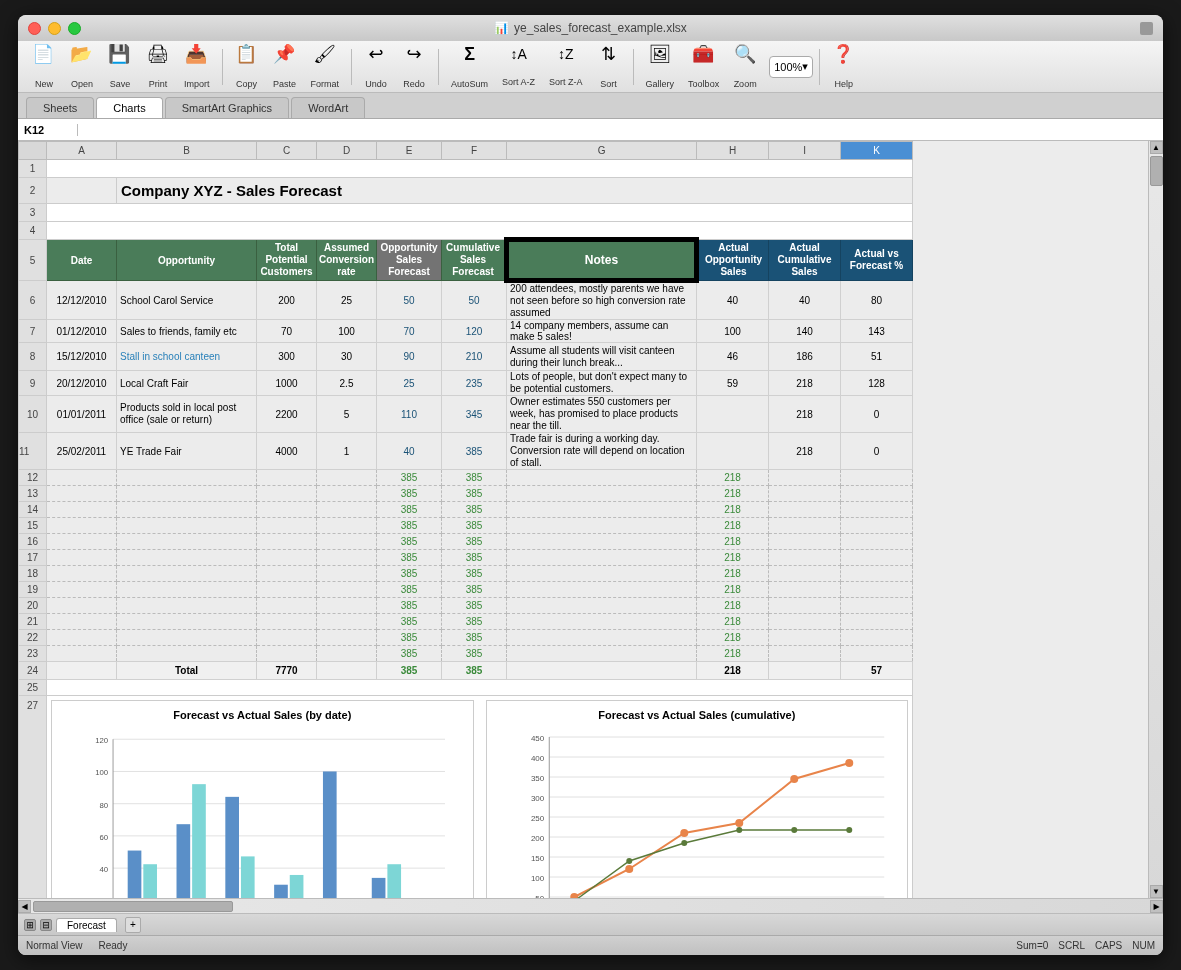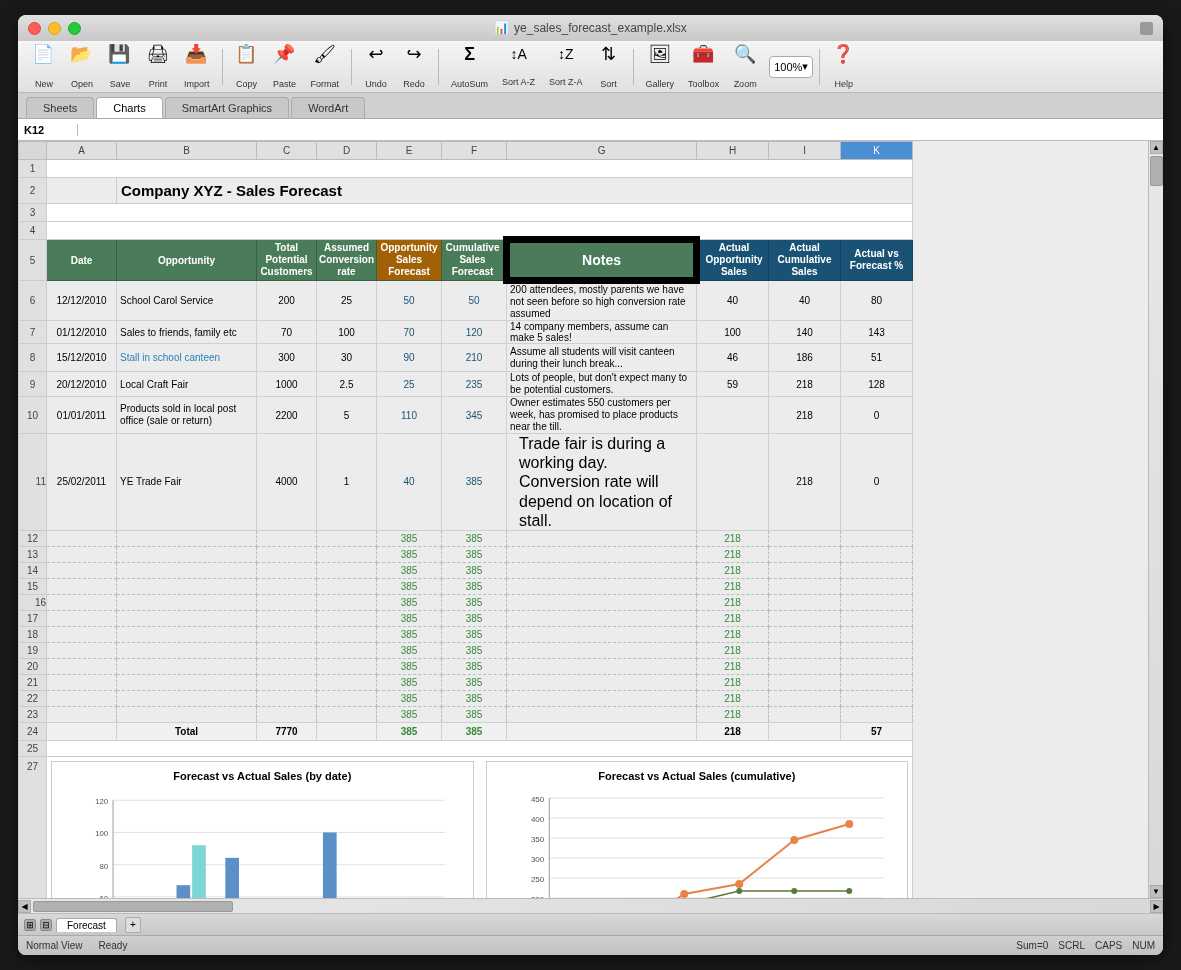--- a/index.html
+++ b/index.html
@@ -301,23 +301,23 @@
               <td style="border:1px solid #ccc; background:#e0e0e0; text-align:center; font-size:10px; color:#444;">4</td>
               <td colspan="10" style="border:1px solid #ccc; background:white;"></td>
             </tr>
 
             <tr style="height:38px;">
               <td style="border:1px solid #ccc; background:#e0e0e0; text-align:center; font-size:10px; color:#444;">5</td>
               <td style="background:#4a7c59; color:white; font-weight:bold; text-align:center; font-size:10px; border:1px solid #3a6040; padding:2px;">Date</td>
               <td style="background:#4a7c59; color:white; font-weight:bold; text-align:center; font-size:10px; border:1px solid #3a6040; padding:2px;">Opportunity</td>
               <td style="background:#4a7c59; color:white; font-weight:bold; text-align:center; font-size:10px; border:1px solid #3a6040; padding:2px; white-space:normal; line-height:1.2;">Total Potential Customers</td>
               <td style="background:#4a7c59; color:white; font-weight:bold; text-align:center; font-size:10px; border:1px solid #3a6040; padding:2px; white-space:normal; line-height:1.2;">Assumed Conversion rate</td>
-              <td style="background:#a16207; color:white; font-weight:bold; text-align:center; font-size:10px; border:1px solid #3a6040; padding:2px; white-space:normal; line-height:1.2;">Opportunity Sales Forecast</td>
+              <td style="background:#737373; color:white; font-weight:bold; text-align:center; font-size:10px; border:1px solid #3a6040; padding:2px; white-space:normal; line-height:1.2;">Opportunity Sales Forecast</td>
               <td style="background:#4a7c59; color:white; font-weight:bold; text-align:center; font-size:10px; border:1px solid #3a6040; padding:2px; white-space:normal; line-height:1.2;">Cumulative Sales Forecast</td>
-              <td style="background:#4a7c59; color:white; font-weight:bold; text-align:center; font-size:14px; border:7px solid #000000; padding:2px;">Notes</td>
+              <td style="background:#4a7c59; color:white; font-weight:bold; text-align:center; font-size:12px; border:5px solid #000000; padding:2px;">Notes</td>
               <td style="background:#1a5276; color:white; font-weight:bold; text-align:center; font-size:10px; border:1px solid #154360; padding:2px; white-space:normal; line-height:1.2;">Actual Opportunity Sales</td>
               <td style="background:#1a5276; color:white; font-weight:bold; text-align:center; font-size:10px; border:1px solid #154360; padding:2px; white-space:normal; line-height:1.2;">Actual Cumulative Sales</td>
               <td style="background:#1a5276; color:white; font-weight:bold; text-align:center; font-size:10px; border:1px solid #154360; padding:2px; white-space:normal; line-height:1.2;">Actual vs Forecast %</td>
             </tr>
 
             <tr style="height:28px;">
               <td style="border:1px solid #ccc; background:#e0e0e0; text-align:center; font-size:10px; color:#444;">6</td>
               <td style="border:1px solid #d0d0d0; padding:0 3px; text-align:center; font-size:10px;">12/12/2010</td>
               <td style="border:1px solid #d0d0d0; padding:0 3px; font-size:10px;">School Carol Service</td>
               <td style="border:1px solid #d0d0d0; padding:0 3px; text-align:center; font-size:10px;">200</td>
@@ -380,28 +380,28 @@
               <td style="border:1px solid #d0d0d0; padding:0 3px; text-align:center; font-size:10px;">5</td>
               <td style="border:1px solid #d0d0d0; padding:0 3px; text-align:center; color:#1a5276; font-size:10px;">110</td>
               <td style="border:1px solid #d0d0d0; padding:0 3px; text-align:center; color:#1a5276; font-size:10px;">345</td>
               <td style="border:1px solid #d0d0d0; padding:0 3px; font-size:10px; white-space:normal; line-height:1.2;">Owner estimates 550 customers per week, has promised to place products near the till.</td>
               <td style="border:1px solid #d0d0d0; padding:0 3px; text-align:center; font-size:10px;"></td>
               <td style="border:1px solid #d0d0d0; padding:0 3px; text-align:center; font-size:10px;">218</td>
               <td style="border:1px solid #d0d0d0; padding:0 3px; text-align:center; font-size:10px;">0</td>
             </tr>
 
             <tr style="height:28px;">
-              <td style="border:1px solid #ccc; background:#e0e0e0; text-align:right; font-size:10px; color:#444;">11</td>
+              <td style="border:1px solid #ccc; background:#e0e0e0; text-align:left; font-size:10px; color:#444;">11</td>
               <td style="border:1px solid #d0d0d0; padding:0 3px; text-align:center; font-size:10px;">25/02/2011</td>
               <td style="border:1px solid #d0d0d0; padding:0 3px; font-size:10px;">YE Trade Fair</td>
               <td style="border:1px solid #d0d0d0; padding:0 3px; text-align:center; font-size:10px;">4000</td>
               <td style="border:1px solid #d0d0d0; padding:0 3px; text-align:center; font-size:10px;">1</td>
               <td style="border:1px solid #d0d0d0; padding:0 3px; text-align:center; color:#1a5276; font-size:10px;">40</td>
               <td style="border:1px solid #d0d0d0; padding:0 3px; text-align:center; color:#1a5276; font-size:10px;">385</td>
-              <td style="border:1px solid #d0d0d0; padding:0 12px; font-size:16px; white-space:normal; line-height:1.2;">Trade fair is during a working day. Conversion rate will depend on location of stall.</td>
+              <td style="border:1px solid #d0d0d0; padding:0 3px; font-size:10px; white-space:normal; line-height:1.2;">Trade fair is during a working day. Conversion rate will depend on location of stall.</td>
               <td style="border:1px solid #d0d0d0; padding:0 3px; text-align:center; font-size:10px;"></td>
               <td style="border:1px solid #d0d0d0; padding:0 3px; text-align:center; font-size:10px;">218</td>
               <td style="border:1px solid #d0d0d0; padding:0 3px; text-align:center; font-size:10px;">0</td>
             </tr>
 
             <tr style="height:16px;">
               <td style="border:1px solid #ccc; background:#e0e0e0; text-align:center; font-size:10px; color:#444;">12</td>
               <td style="border:1px dashed #bbb;"></td>
                 <td style="border:1px dashed #bbb;"></td>
                 <td style="border:1px dashed #bbb;"></td>
@@ -446,21 +446,21 @@
                 <td style="border:1px dashed #bbb;"></td>
                 <td style="border:1px dashed #bbb;"></td>
               <td style="border:1px dashed #bbb; text-align:center; font-size:10px; color:#3a8a3a;">385</td>
               <td style="border:1px dashed #bbb; text-align:center; font-size:10px; color:#3a8a3a;">385</td>
               <td style="border:1px dashed #bbb;"></td>
               <td style="border:1px dashed #bbb; text-align:center; font-size:10px; color:#3a8a3a;">218</td>
               <td style="border:1px dashed #bbb;"></td>
                 <td style="border:1px dashed #bbb;"></td>
             </tr>
             <tr style="height:16px;">
-              <td style="border:1px solid #ccc; background:#e0e0e0; text-align:right; font-size:10px; color:#444;margin-left:36px;">16</td>
+              <td style="border:1px solid #ccc; background:#e0e0e0; text-align:center; font-size:10px; color:#444;margin-left:36px;">16</td>
               <td style="border:1px dashed #bbb;"></td>
                 <td style="border:1px dashed #bbb;"></td>
                 <td style="border:1px dashed #bbb;"></td>
                 <td style="border:1px dashed #bbb;"></td>
               <td style="border:1px dashed #bbb; text-align:center; font-size:10px; color:#3a8a3a;">385</td>
               <td style="border:1px dashed #bbb; text-align:center; font-size:10px; color:#3a8a3a;">385</td>
               <td style="border:1px dashed #bbb;"></td>
               <td style="border:1px dashed #bbb; text-align:center; font-size:10px; color:#3a8a3a;">218</td>
               <td style="border:1px dashed #bbb;"></td>
                 <td style="border:1px dashed #bbb;"></td>

